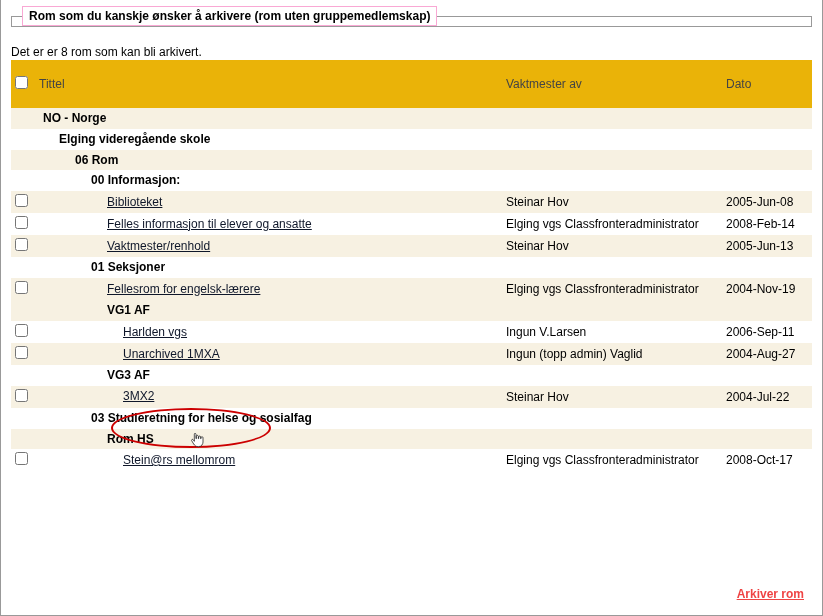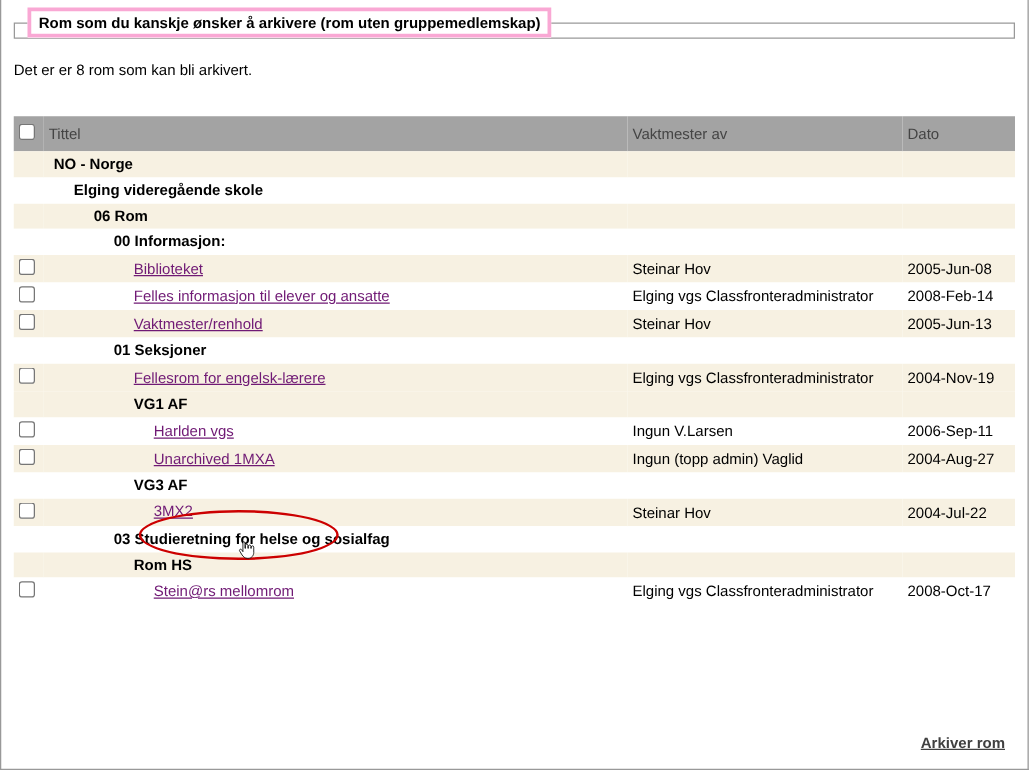--- a/index.html
+++ b/index.html
@@ -1,41 +1,41 @@
 <!DOCTYPE html>
 <html><head>
 <meta charset="utf-8">
 <style>
 *{box-sizing:border-box}
 body{margin:0;font-family:Verdana,Arial,sans-serif;font-size:12px;color:#000;background:#fff}
 .panel{width:823px;height:616px;margin:0;border:1px solid #999;border-top:none;box-shadow:2px 2px 6px rgba(0,0,0,.5);position:relative;background:#fff;padding:6px 10px}
 fieldset{border:1px solid #999;padding:0;margin:0}
-legend{font-weight:bold;padding:2px 6px;border:3px solid #f9a8d4;background:#fff;margin-left:10px}
-.intro{margin:18px 0 30px 0}
+legend{font-weight:bold;padding:2px 6px;border:1px solid #f9a8d4;background:#fff;margin-left:10px}
+.intro{margin:18px 0 1px 0}
 table{width:100%;border-collapse:collapse}
-th{background:#a3a3a3;text-align:left;font-weight:normal;padding:6px 4px;font-size:12px;color:#444}
+th{background:#eab308;text-align:left;font-weight:normal;padding:16px 4px;font-size:12px;color:#444}
 th.cb{width:24px}
 th.creator{width:220px}
 th.date{width:90px}
 td{padding:3px 4px;vertical-align:middle;white-space:nowrap}
 tr.row-odd{background:#f7f1e2}
 tr.row-even{background:#fff}
-a.roomlink{color:#701a75;}
+a.roomlink{color:#0f172a;}
 .ibox{display:inline-block;vertical-align:middle;margin-right:4px}
 .indent0{padding-left:0}
 .indent1{padding-left:16px}
 .indent2{padding-left:32px}
 .indent3{padding-left:48px}
 .indent4{padding-left:64px}
 .indent5{padding-left:80px}
 .circle{position:absolute;border:2px solid #c00;border-radius:50%/50%;width:160px;height:40px;left:110px;top:408px;pointer-events:none}
 .cursor{position:absolute;left:188px;top:430px;pointer-events:none}
 .cursor svg{width:16px;height:20px}
 .footer{position:absolute;right:18px;bottom:14px;font-weight:bold}
-.footer a{color:#404040;}
+.footer a{color:#ef4444;}
 input[type=checkbox]{margin:0}
 </style>
 </head>
 <body>
 
 <div class="panel">
   <fieldset>
     <legend>Rom som du kanskje ønsker å arkivere (rom uten gruppemedlemskap)</legend>
   </fieldset>
 

